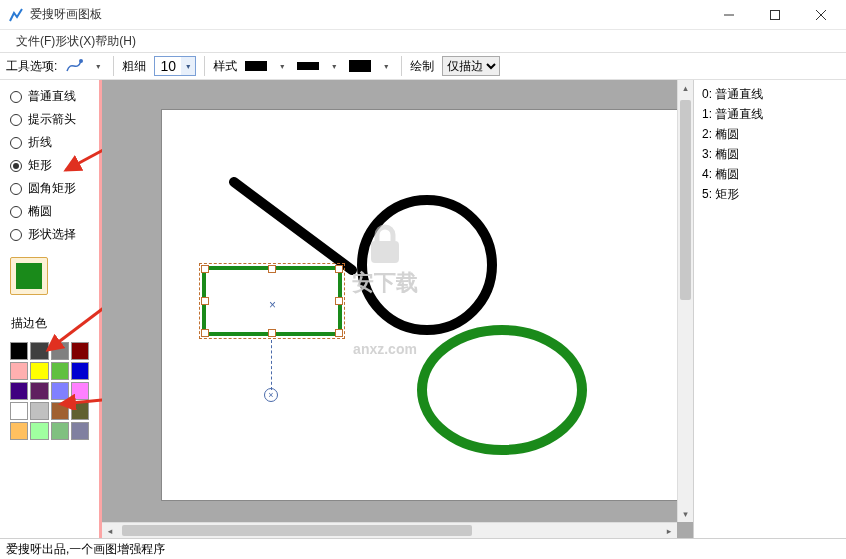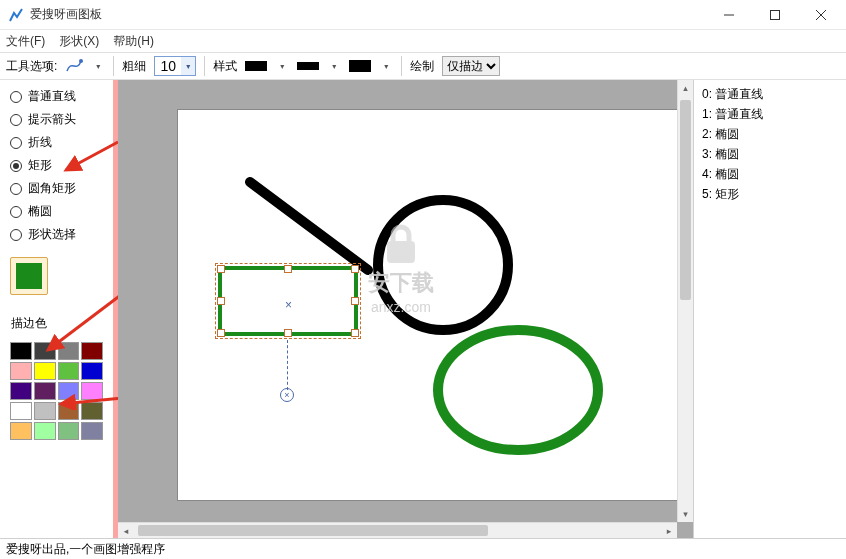--- a/index.html
+++ b/index.html
@@ -6,40 +6,40 @@
 body { width: 846px; height: 559px; background: #fff; overflow: hidden; font-size: 12px; }
 
 
 .titlebar { height: 30px; background: #fff; display: flex; align-items: center; padding: 0 2px; border-bottom: 1px solid #e8e8e8; }
 .titlebar .app-icon { width: 16px; height: 16px; margin: 0 6px; }
 .titlebar .title { flex: 1; color: #333; font-size: 12px; }
 .titlebar .win-btn { width: 46px; height: 30px; display: flex; align-items: center; justify-content: center; color: #333; }
 .titlebar .win-btn svg { width: 10px; height: 10px; }
 
 
-.menubar { height: 22px; display: flex; align-items: center; padding: 0 6px; gap: 14px; font-size: 12px; color: #333; }
+.menubar { height: 22px; display: flex; align-items: center; padding: 0 6px; font-size: 12px; color: #333; margin-left: 10px; }
 .menubar span { cursor: default; }
 
 
 .toolbar { height: 28px; border-top: 1px solid #e0e0e0; border-bottom: 1px solid #e0e0e0; display: flex; align-items: center; padding: 0 6px; gap: 8px; font-size: 12px; }
 .toolbar .sep { width: 1px; height: 20px; background: #d0d0d0; }
 .toolbar .curve-icon { width: 18px; height: 18px; }
 .toolbar .spin { display: flex; align-items: center; border: 1px solid #7a9fd6; height: 20px; }
 .toolbar .spin input { width: 26px; border: none; text-align: center; font-size: 14px; outline: none; }
 .toolbar .spin .arr { width: 14px; background: #e8f0fb; display: flex; align-items: center; justify-content: center; color: #3b5a8a; font-size: 8px; height: 18px; }
 .toolbar .style-swatch { height: 10px; background: #000; display: inline-block; }
 .toolbar .style-swatch.w1 { width: 22px; }
 .toolbar .style-swatch.w2 { width: 22px; height: 8px; }
 .toolbar .style-swatch.w3 { width: 22px; height: 12px; }
 .toolbar .dd { width: 14px; height: 18px; display: flex; align-items: center; justify-content: center; font-size: 8px; color: #555; }
 .toolbar select { border: 1px solid #aaa; font-size: 12px; height: 20px; }
 
 
 .main { display: flex; height: 458px; }
-.left-panel { width: 118px; border-right: 5px solid #fca5a5; padding: 6px 4px; display: flex; flex-direction: column; background: #fff; position: relative; overflow: visible;}
+.left-panel { width: 102px; border-right: 3px solid #fca5a5; padding: 6px 4px; display: flex; flex-direction: column; background: #fff; position: relative; overflow: visible;}
 .shape-list { display: flex; flex-direction: column; gap: 6px; padding: 2px 6px 10px 6px; }
 .shape-opt { display: flex; align-items: center; gap: 6px; font-size: 12px; }
 .shape-opt .radio { width: 12px; height: 12px; border: 1px solid #333; border-radius: 50%; display: flex; align-items: center; justify-content: center; }
 .shape-opt.sel .radio::after { content: ""; width: 6px; height: 6px; background: #333; border-radius: 50%; }
 
 .color-section { display: flex; gap: 10px; padding: 4px 6px; }
 .color-big { display: flex; flex-direction: column; align-items: center; gap: 2px; }
 .color-big .swatch-outer { width: 38px; height: 38px; border: 1px solid #aaa; border-radius: 2px; display: flex; align-items: center; justify-content: center; }
 .color-big.active .swatch-outer { border: 1px solid #d9a84a; background: #fdf1d6; }
 .color-big .swatch { width: 26px; height: 26px; }
@@ -264,21 +264,21 @@
       </div>
       <div class="dash-line" style="left:109px; top:230px; height:50px;"></div>
       <div class="rotate-mark" style="left:102px; top:278px;">×</div>
 
       <div class="watermark">
         <svg width="40" height="46" viewBox="0 0 40 46" style="display:block; margin:0 auto 2px;">
             <rect x="6" y="18" width="28" height="22" rx="4" fill="#cfcfcf"></rect>
             <path d="M12 18 V12 a8 8 0 0 1 16 0 V18" fill="none" stroke="#cfcfcf" stroke-width="5"></path>
           </svg>
         <div>安下载</div>
-        <div style="font-size:14px; font-weight:normal;">anxz.com</div>
+        <div style="font-size:14px; font-weight:bold;margin-top:42px;">anxz.com</div>
       </div>
     </div>
 
     <div class="v-scrollbar">
       <div class="arr" style="top:0;">▴</div>
       <div class="thumb"></div>
       <div class="arr" style="bottom:0;">▾</div>
     </div>
     <div class="h-scrollbar">
       <div class="arr" style="left:0;">◂</div>

